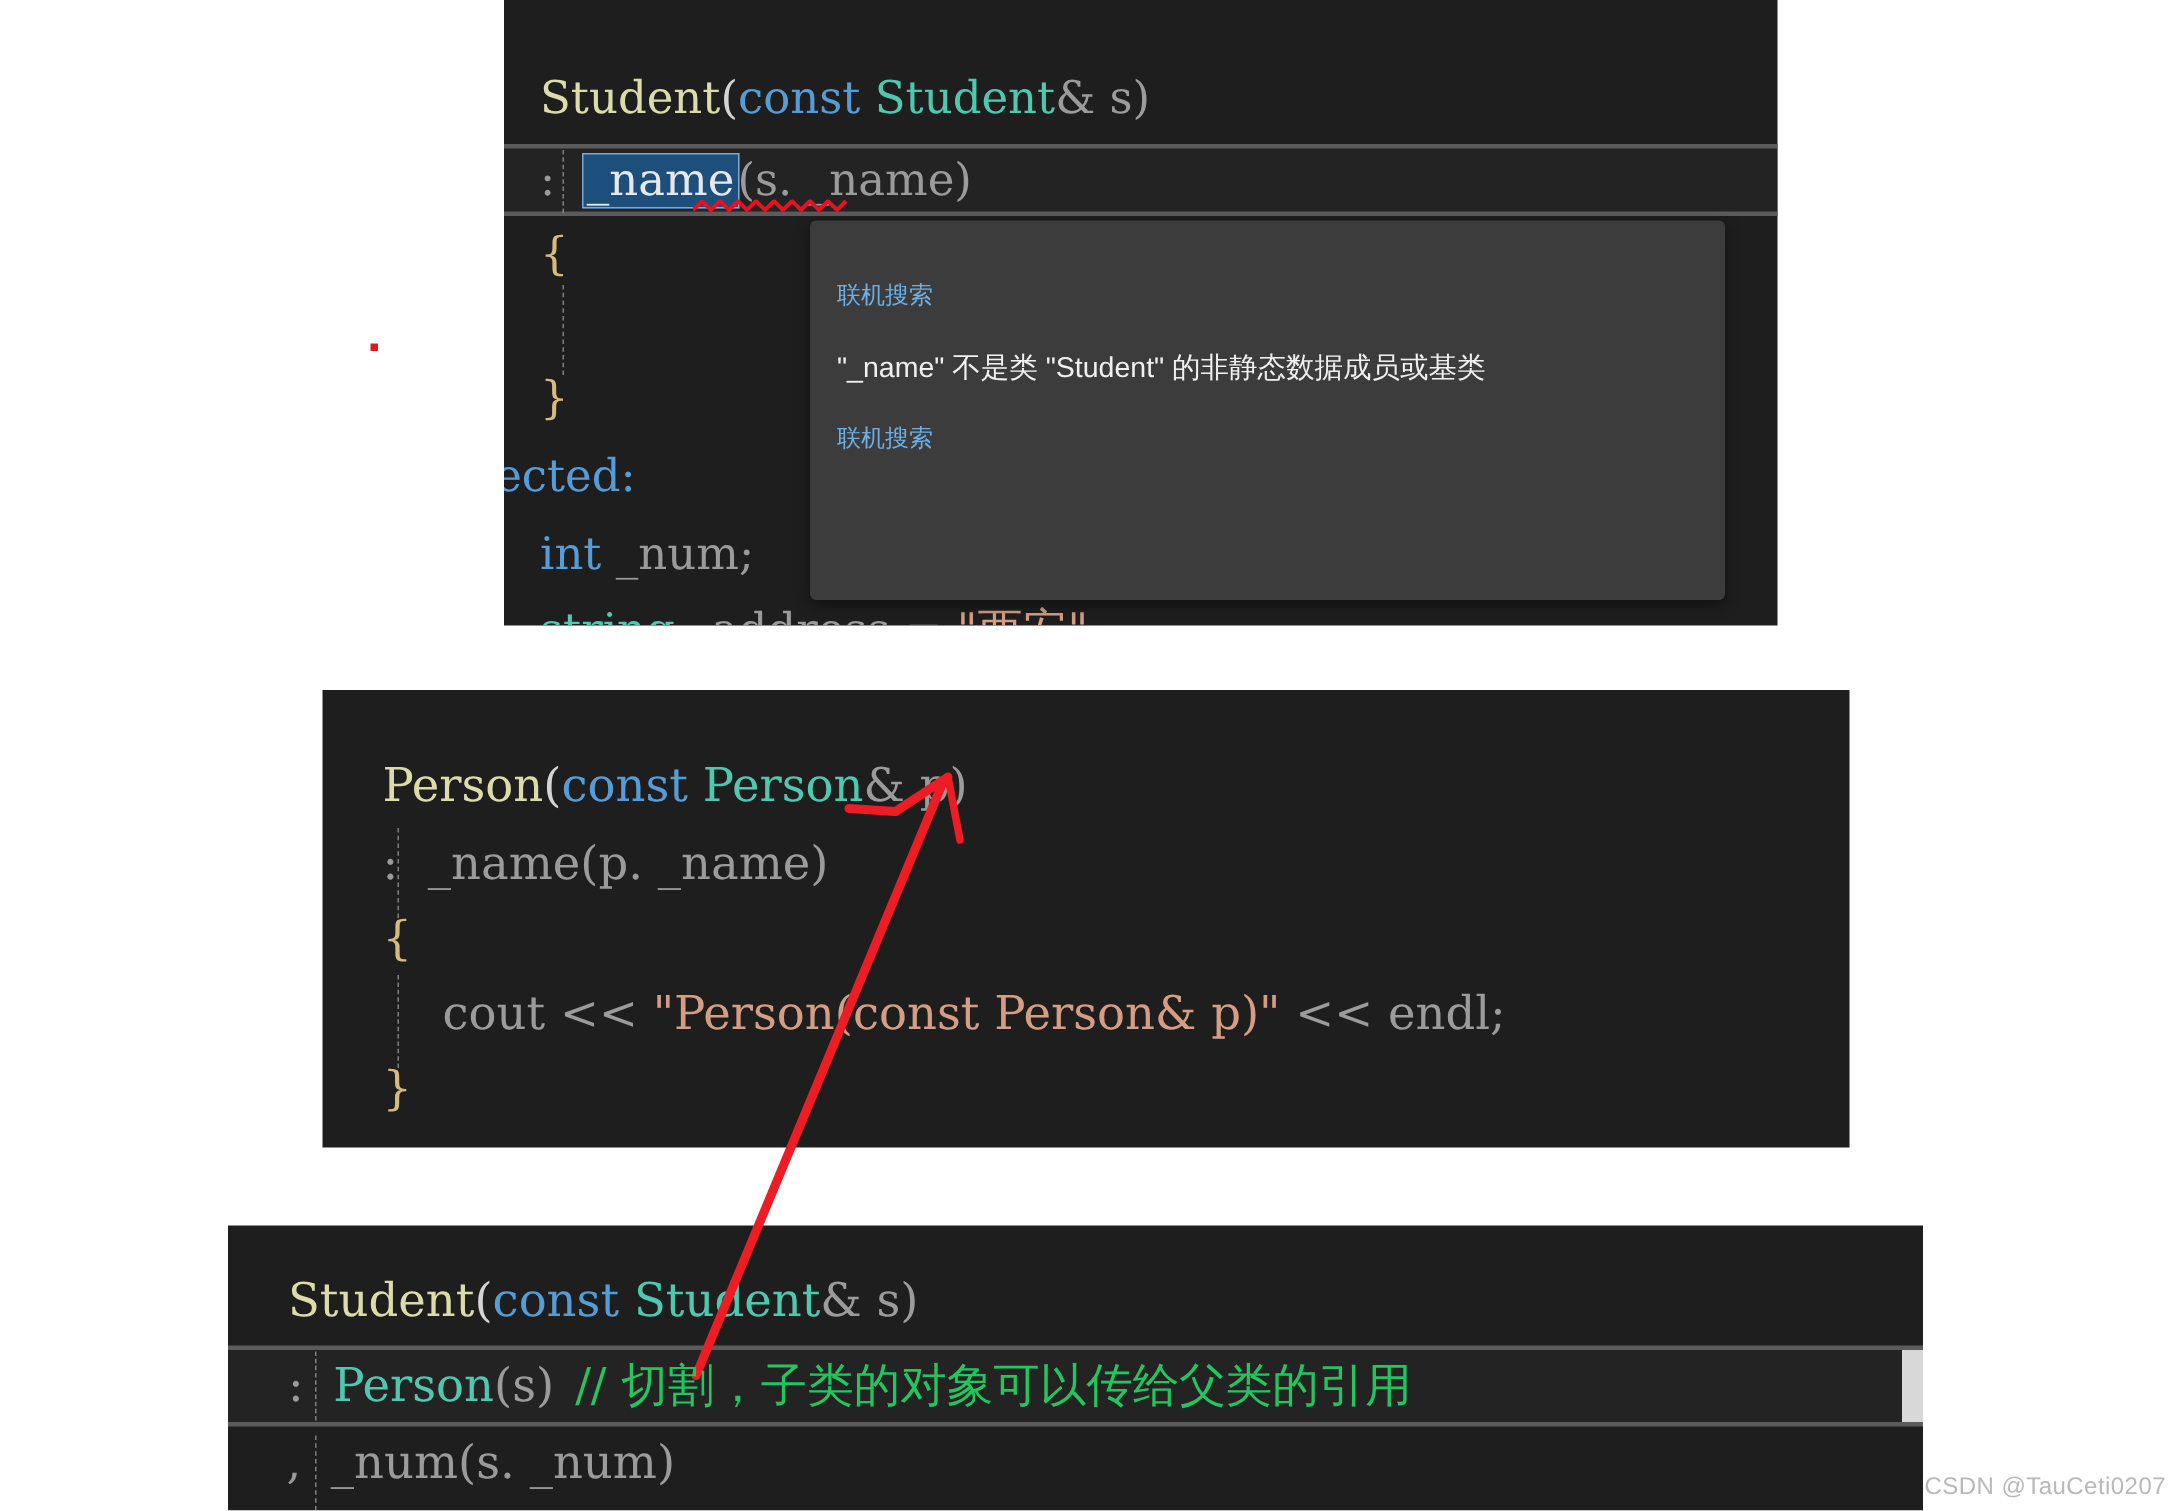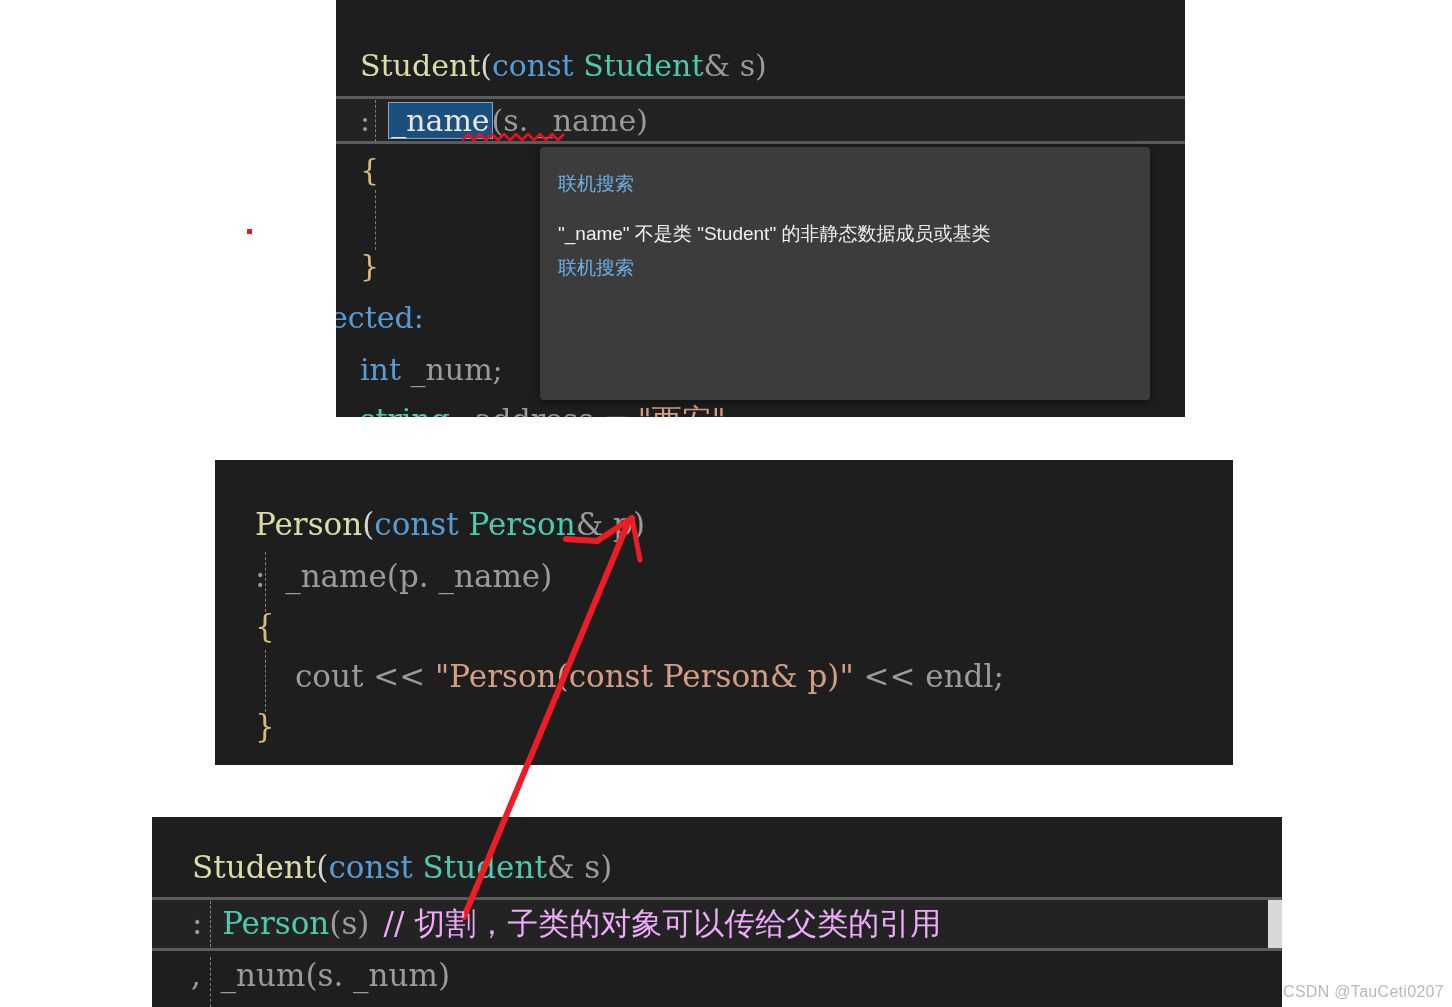--- a/index.html
+++ b/index.html
@@ -29,21 +29,21 @@
   }
 
   
   .c-fn      { color: #dcdcaa; }
   .c-kw      { color: #569cd6; }
   .c-type    { color: #4ec9b0; }
   .c-plain   { color: #d4d4d4; }
   .c-dim     { color: #9b9b9b; }
   .c-punct   { color: #d4d4d4; }
   .c-str     { color: #d69d85; }
-  .c-comment { color: #f0abfc; }
+  .c-comment { color: #22c55e; }
   .c-brace   { color: #d7ba7d; }
 
   
   .curline {
     position: absolute;
     left: 0; right: 0;
     background: #232323;
     border-top: 3px solid #5b5b5b;
     border-bottom: 3px solid #5b5b5b;
   }
@@ -84,21 +84,21 @@
     box-shadow: 0 3px 10px rgba(0,0,0,.45);
     padding: 16px 18px 10px 18px;
     font-family: "Liberation Sans", sans-serif;
     color: #e6e6e6;
   }
   .tt-row { display: flex; align-items: center; gap: 8px; }
   .tt-sig { font-size: 19px; color: #dcdcdc; }
   .tt-sig .ns { color: #c8c8c8; }
   .tt-sig .tp { color: #4ec9b0; }
   .tt-desc { font-size: 19px; color: #e0e0e0; margin-top: 9px; }
-  .tt-link { font-size: 19px; color: #6cb0e8; margin-top: 8px; cursor: pointer; }
+  .tt-link { font-size: 16px; color: #6cb0e8; margin-top: 24px; cursor: pointer; }
   .tt-err  { font-size: 19px; color: #f0f0f0; margin-top: 24px; }
   .field-icon { width: 26px; height: 26px; flex: 0 0 26px; }
 
   
   #panel2 { left: 215px; top: 460px; width: 1018px; height: 305px; }
   #p2-line1 { position: absolute; left: 40px; top: 46px; font-size: 31px; }
   #p2-line2 { position: absolute; left: 40px; top: 98px; font-size: 31px; }
   #p2-line3 { position: absolute; left: 40px; top: 148px; font-size: 31px; }
   #p2-line4 { position: absolute; left: 40px; top: 198px; font-size: 31px; }
   #p2-line5 { position: absolute; left: 40px; top: 248px; font-size: 31px; }

